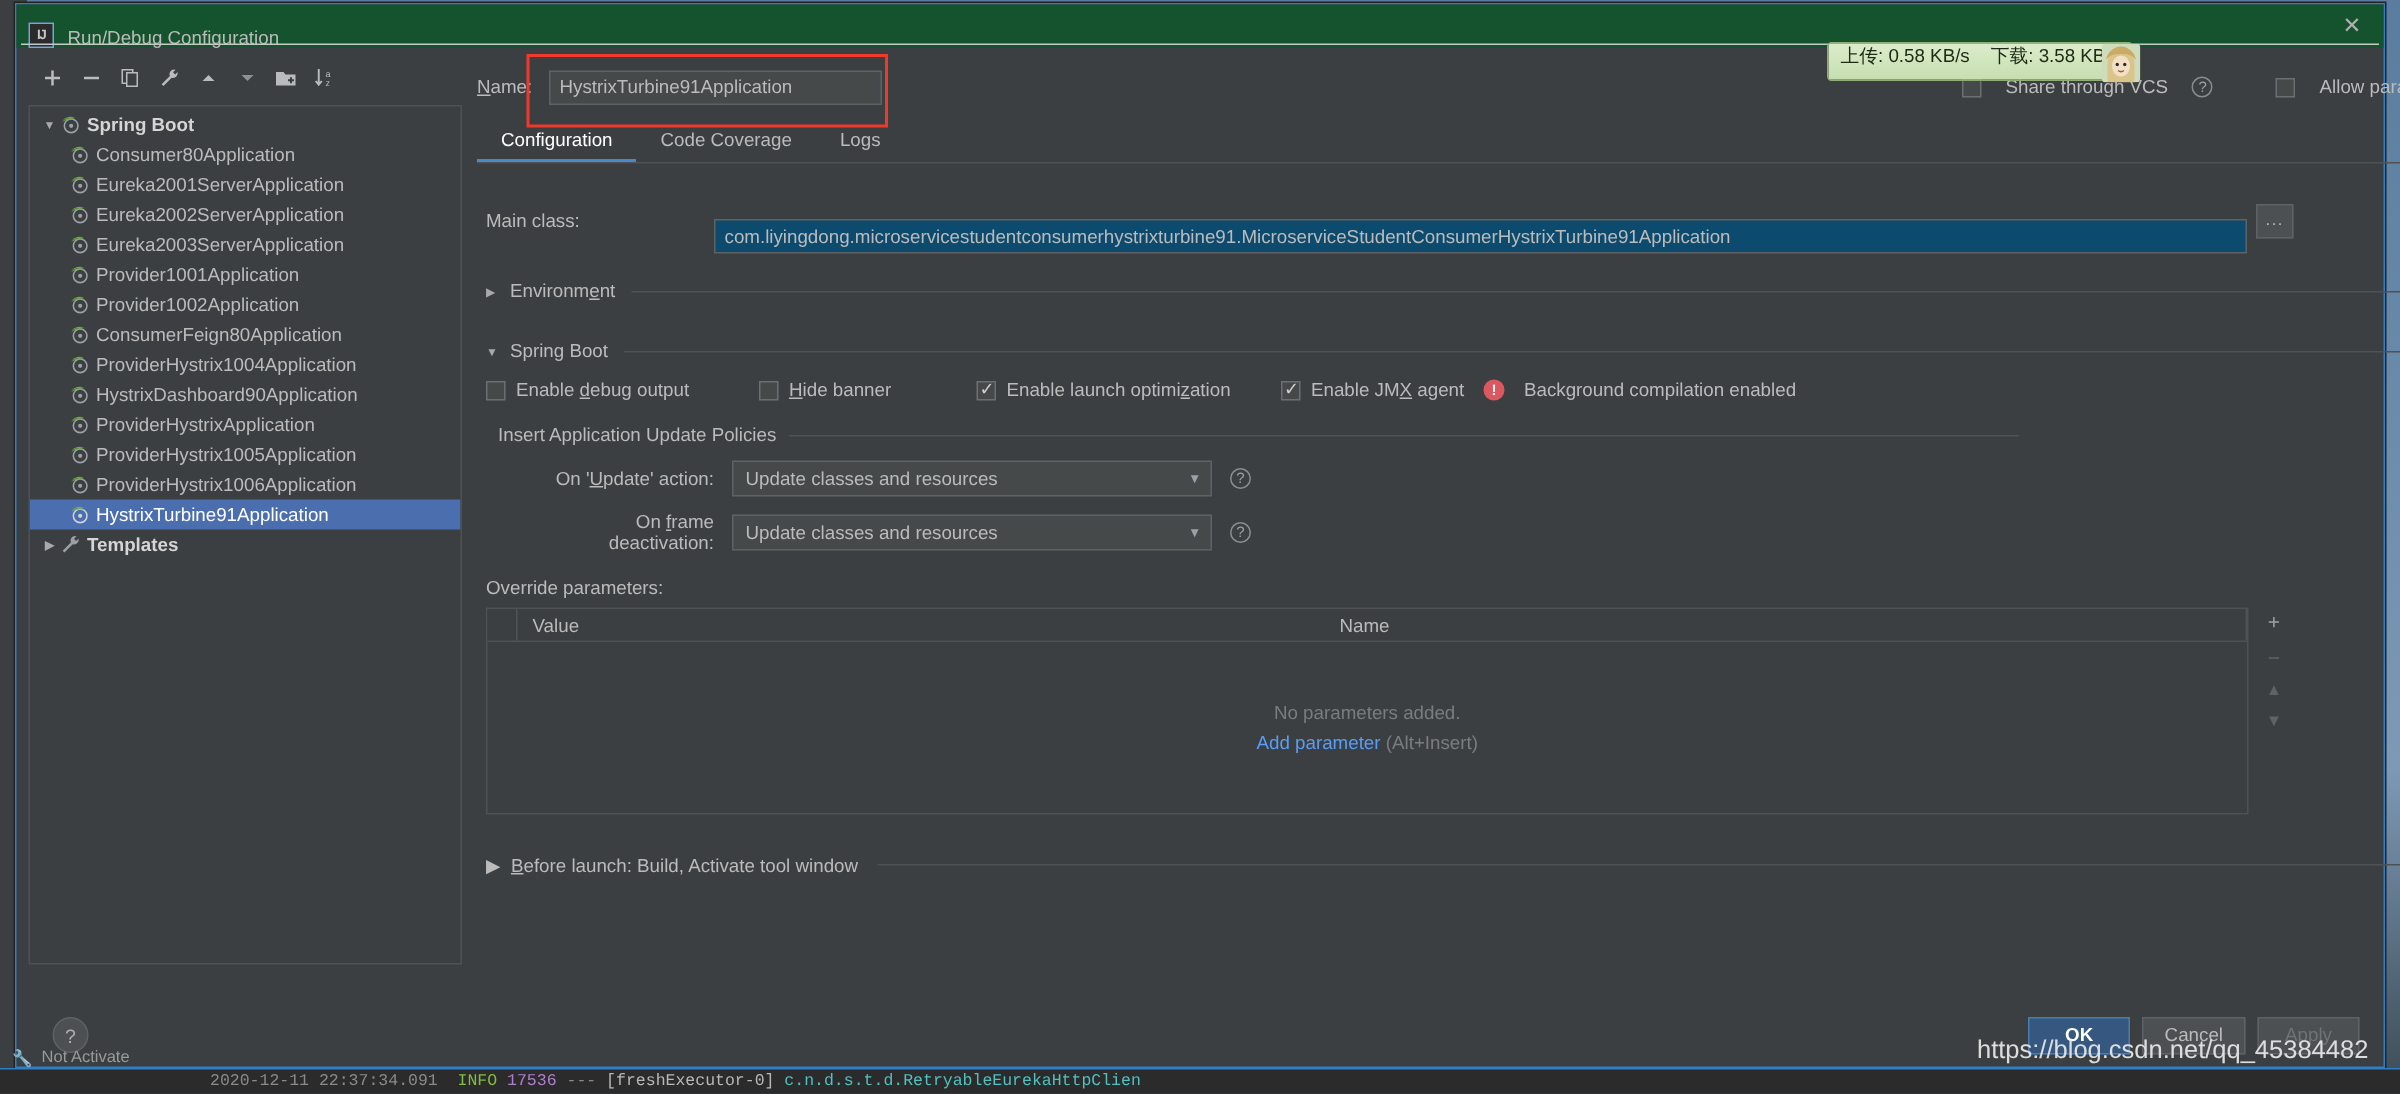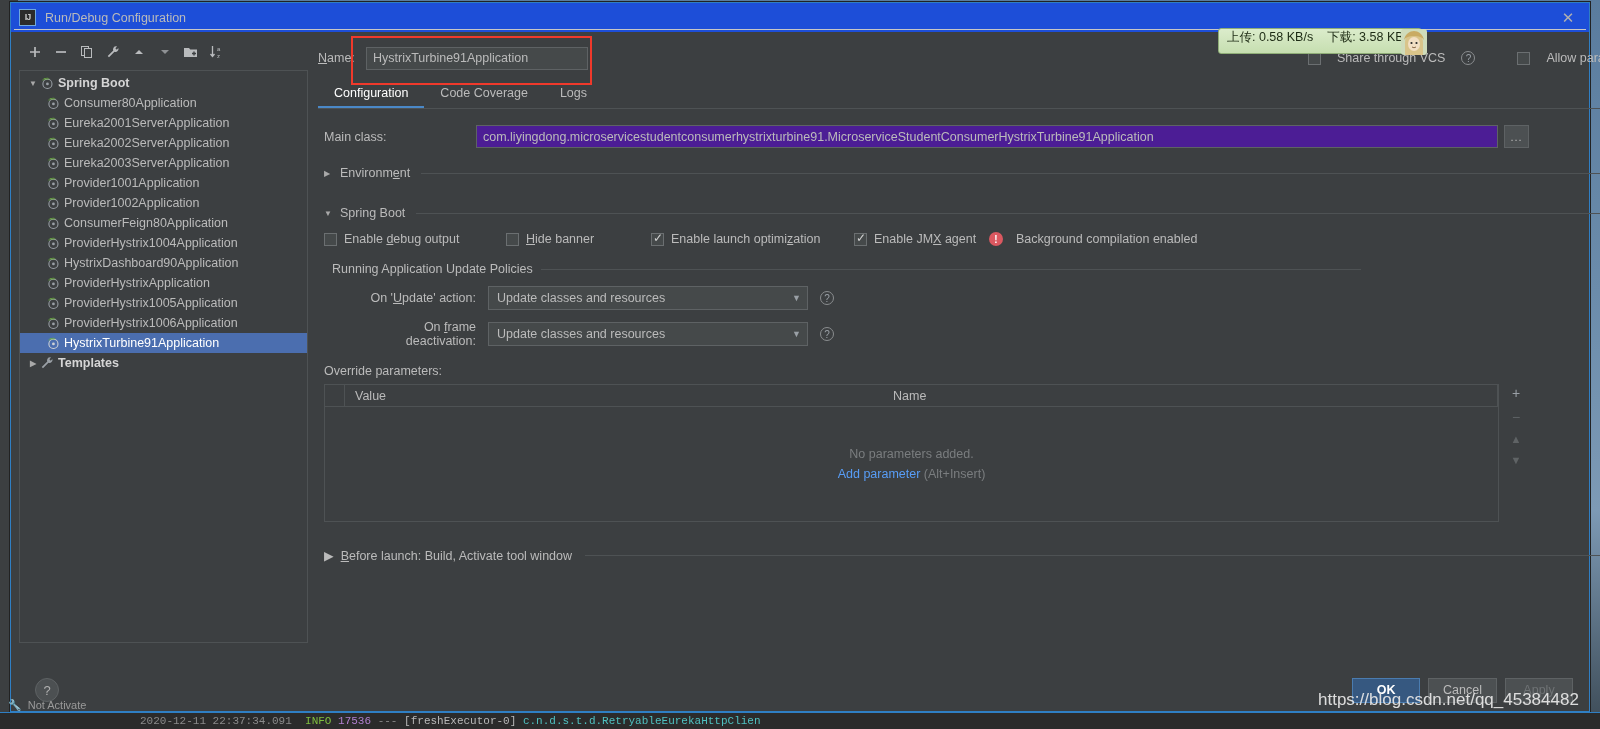--- a/index.html
+++ b/index.html
@@ -26,22 +26,22 @@
     left: 10px; top: 2px;
     width: 1580px; height: 710px;
     background: #3c3f41;
     border: 1px solid #2f7fc4;
     box-shadow: 0 0 0 1px #222;
   }
 
   
   .titlebar {
     height: 29px;
-    background: #1d4ed8;
-    display: flex; align-items: center;
+    background: #14532d;
+    display: flex; align-items: flex-end;
     padding: 0 6px 0 8px;
     position: relative;
   }
   .ij-logo {
     width: 17px; height: 17px;
     border: 1px solid #6fa8dc;
     background: #2b2b2b;
     display: flex; align-items: center; justify-content: center;
     font-size: 9px; color: #c7c7c7; font-weight: bold;
     letter-spacing: -1px;
@@ -146,23 +146,23 @@
   .tab.active { color: #ffffff; border-bottom: 2px solid #4a88c7; }
   .tab-sep { height:1px; background:#4e5254; margin-bottom:0; }
 
   .panel { padding: 16px 0 0 0; }
 
   .row { display:flex; align-items:center; margin-bottom: 4px; }
   .lbl { font-size: 12.5px; color: #bbbbbb; }
 
   .mainclass-label { width: 158px; padding-left: 6px; }
   .text-field {
-    background:#4c1d95; border:1px solid #5e6264; color:#bbbbbb;
+    background:#0c4a6e; border:1px solid #5e6264; color:#bbbbbb;
     font-size:12.5px; height:23px; padding:0 6px;
-    display:flex; align-items:center; overflow:hidden; white-space:nowrap;
+    display:flex; align-items:center; overflow:hidden; white-space:nowrap;margin-top:21px;
   }
   .browse-btn {
     width: 25px; height: 23px; margin-left: 6px;
     background:#4c5052; border:1px solid #5e6264;
     display:flex;align-items:center;justify-content:center;
     color:#bbbbbb; font-size:11px; cursor:pointer; letter-spacing:1px;
   }
 
   
   .sect {
@@ -636,21 +636,21 @@
             <span class="cb checked"></span>
             <span>Enable JM<u>X</u> agent</span>
           </div>
           <div class="cb-item">
             <span class="err-badge">!</span>
             <span>Background compilation enabled</span>
           </div>
         </div>
 
         <div class="subsect">
-          <span>Running Application Update Policies</span>
+          <span>Insert Application Update Policies</span>
           <span class="rule"></span>
         </div>
 
         <div class="combo-row">
           <div class="combo-label">On '<u>U</u>pdate' action:</div>
           <div class="combo">
             <span>Update classes and resources</span>
             <span class="arrow">▼</span>
           </div>
           <span class="help-circ combo-help">?</span>

